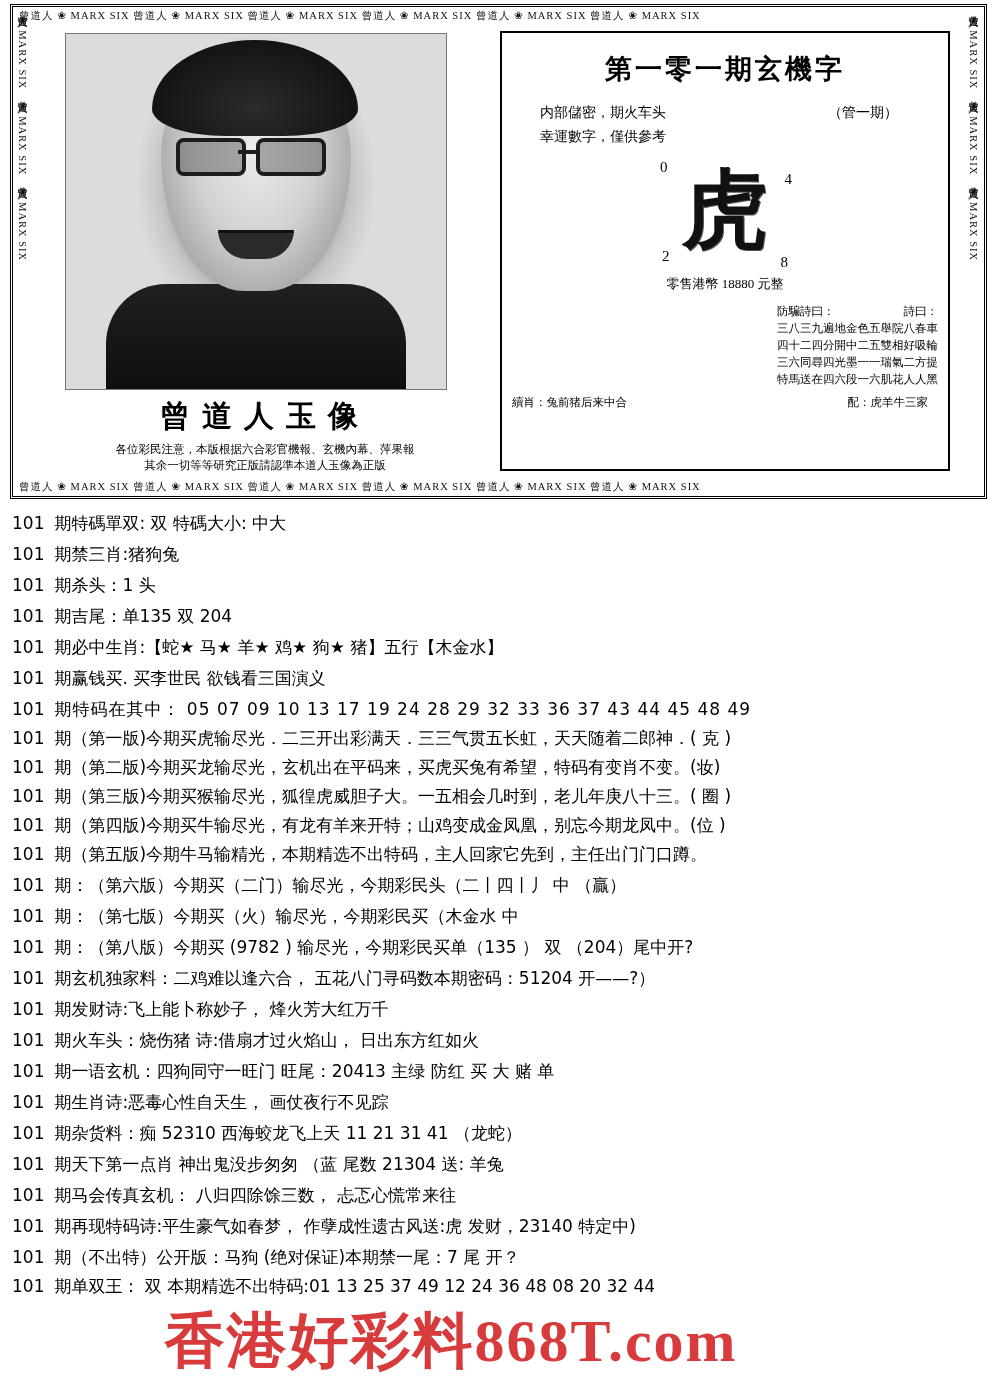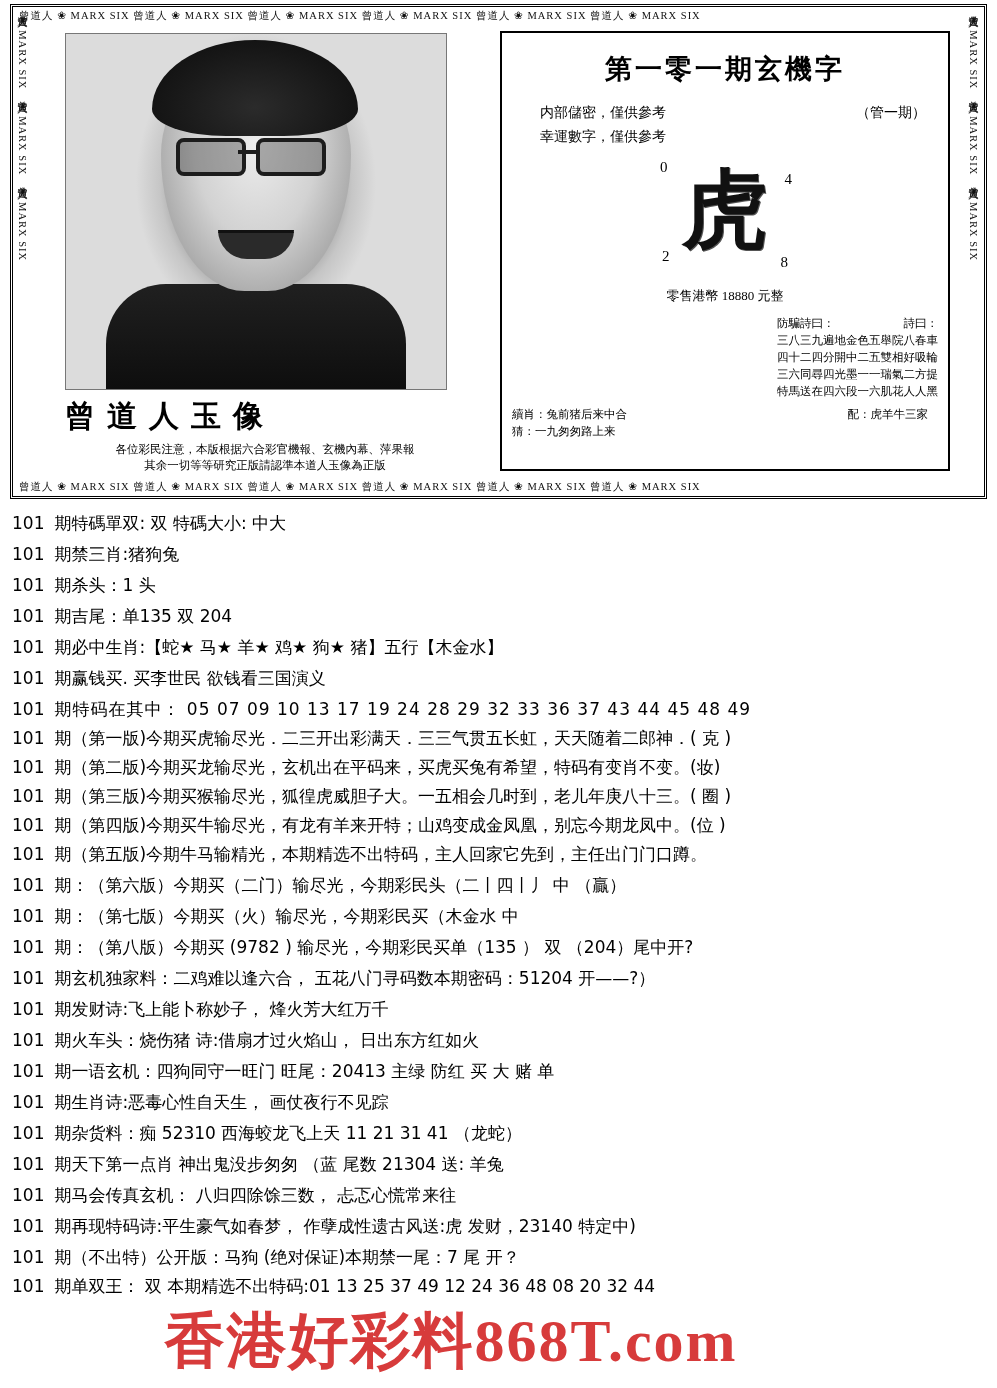--- a/index.html
+++ b/index.html
@@ -22,34 +22,34 @@
       border:1px solid #777;position:relative;overflow:hidden;}
   .face{position:absolute;left:95px;top:22px;width:190px;height:235px;border-radius:48% 48% 44% 44%/42% 42% 58% 58%;
         background:radial-gradient(ellipse at 50% 38%, #ececec 0%, #d2d2d2 45%, #a9a9a9 75%, #8a8a8a 100%);}
   .hair{position:absolute;left:86px;top:6px;width:206px;height:96px;border-radius:50% 50% 36% 36%/72% 72% 28% 28%;
         background:radial-gradient(ellipse at 50% 70%, #2b2b2b 0%, #171717 60%, #0b0b0b 100%);}
   .glass{position:absolute;top:104px;width:62px;height:30px;border:4px solid #1c1c1c;border-radius:8px;background:rgba(40,40,40,.35);}
   .glass.l{left:110px;} .glass.r{left:190px;}
   .bridge{position:absolute;left:172px;top:116px;width:18px;height:4px;background:#1c1c1c;}
   .mouth{position:absolute;left:152px;top:196px;width:76px;height:26px;border-radius:0 0 40px 40px;background:#2a2a2a;border-top:3px solid #111;}
   .body{position:absolute;left:40px;top:250px;width:300px;height:110px;border-radius:60px 60px 0 0;background:linear-gradient(180deg,#202020,#0d0d0d);}
-  .photo-title{margin-top:6px;font-family:"Liberation Serif",serif;font-weight:bold;font-size:30px;letter-spacing:12px;}
+  .photo-title{margin-top:6px;text-align:center;font-family:"Liberation Serif",serif;font-weight:bold;font-size:30px;letter-spacing:12px;}
   .photo-note{margin-top:4px;text-align:center;font-size:11.5px;line-height:16px;font-family:"Liberation Serif",serif;}
 
   .card{position:absolute;right:34px;top:24px;width:450px;height:440px;border:2px solid #000;box-sizing:border-box;padding:8px 10px;}
   .card-title{text-align:center;font-family:Liberation Serif, serif;font-weight:bold;font-size:27px;letter-spacing:3px;margin:10px 0 14px;}
   .card-sub{font-family:"Liberation Serif",serif;font-size:14px;line-height:24px;padding-left:28px;position:relative;}
-  .card-sub .right{position:absolute;right:12px;}
+  .card-sub .right{position:absolute;right:40px;}
   .card-num{text-align:center;font-family:"Liberation Serif",serif;font-size:15px;margin-top:2px;}
   .tiger-zone{position:relative;height:120px;margin-top:4px;}
   .tiger{position:absolute;left:50%;top:8px;transform:translateX(-50%);font-size:86px;line-height:96px;font-family:"DejaVu Sans",sans-serif;font-weight:bold;color:#111;text-shadow:1px 1px 0 #555;}
   .cn{position:absolute;font-family:"Liberation Serif",serif;font-size:15px;}
   .cn.n0{left:148px;top:6px;} .cn.n4{right:146px;top:18px;}
   .cn.n2{left:150px;bottom:8px;} .cn.n8{right:150px;bottom:2px;}
-  .price{text-align:center;font-family:"Liberation Serif",serif;font-size:13px;margin-top:14px;}
+  .price{text-align:center;font-family:"Liberation Serif",serif;font-size:13px;margin-top:2px;}
   .poem{display:flex;justify-content:flex-end;margin-top:10px;font-family:"Liberation Serif",serif;font-size:11.5px;line-height:17px;}
   .poem .col{white-space:pre-line;}
   .poem .lbl{font-size:11.5px;}
   .bottom-lines{margin-top:6px;font-family:"Liberation Serif",serif;font-size:11.5px;line-height:17px;position:relative;}
   .bottom-lines .rt{position:absolute;right:10px;top:0;}
 
   
   .list{margin:14px 12px 0 12px;}
   .row{display:flex;align-items:flex-start;font-size:17px;line-height:20px;margin-bottom:11px;font-family:"DejaVu Sans",sans-serif;}
   .row .idx{flex:0 0 auto;margin-right:10px;}
@@ -82,21 +82,21 @@
       <div class="mouth"></div>
     </div>
     <div class="photo-title">曾道人玉像</div>
     <div class="photo-note">各位彩民注意，本版根据六合彩官機報、玄機內幕、萍果報</div>
     <div class="photo-note" style="margin-top:0">其余一切等等研究正版請認準本道人玉像為正版</div>
   </div>
 
   <div class="card">
     <div class="card-title">第一零一期玄機字</div>
     <div class="card-sub">
-      <span>内部儲密，僅供參考</span>
+      <span>内部儲密，期火车头</span>
       <span class="right">（管一期）</span>
     </div>
     <div class="card-sub">幸運數字，僅供參考</div>
 
     <div class="tiger-zone">
       <div class="cn n0">0</div>
       <div class="cn n4">4</div>
       <div class="tiger">虎</div>
       <div class="cn n2">2</div>
       <div class="cn n8">8</div>
@@ -117,21 +117,20 @@
         <div class="col">色五舉院八春車
 二五雙相好吸輪
 一一瑞氣二方提
 一六肌花人人黑</div>
       </div>
     </div>
 
     <div class="bottom-lines">
       <span>續肖：</span><span>兔前猪后来中合</span>
       <span class="rt"><span>配：</span><span>虎羊牛三家</span></span>
-      <div><span>猜：</span><span>一九匆匆路上来</span></div>
     </div>
   </div>
 </div>
 
 <div class="list">
   <div class="row">
       <span class="idx">101</span>
       <span class="txt">期特碼單双:  双     特碼大小: 中大</span>
     </div>
   <div class="row">

